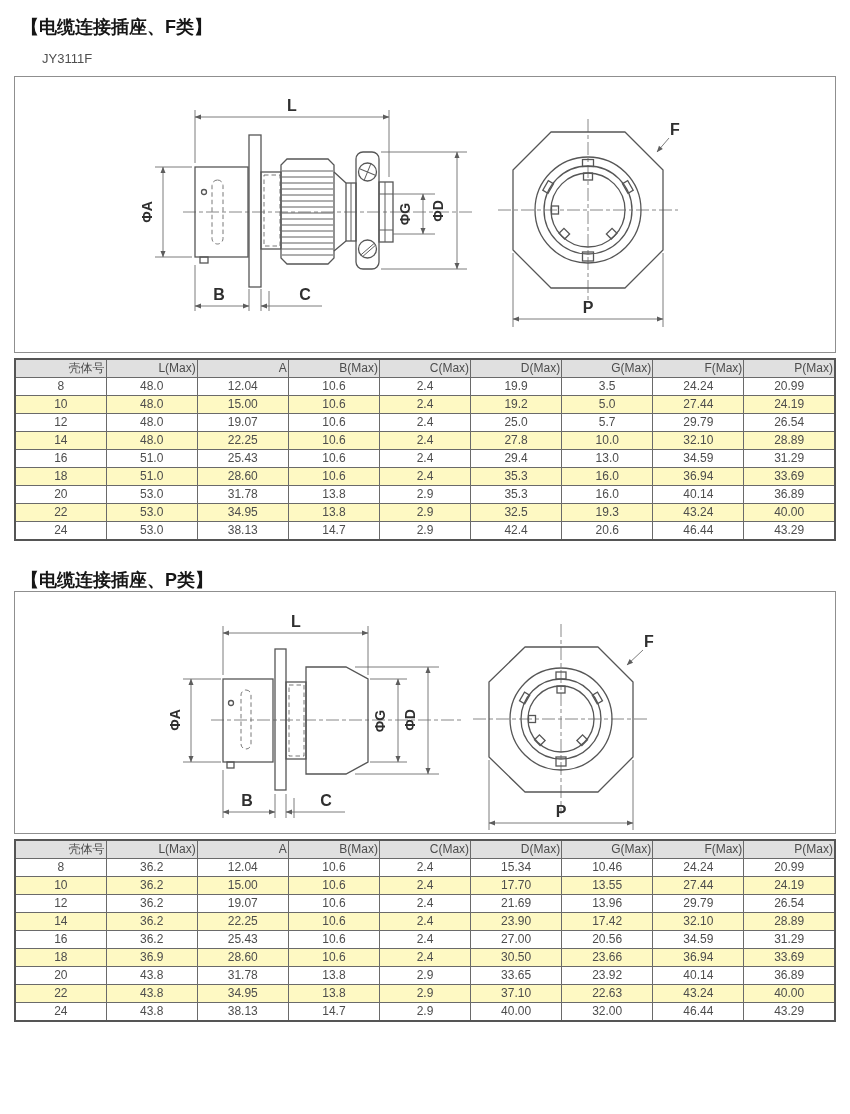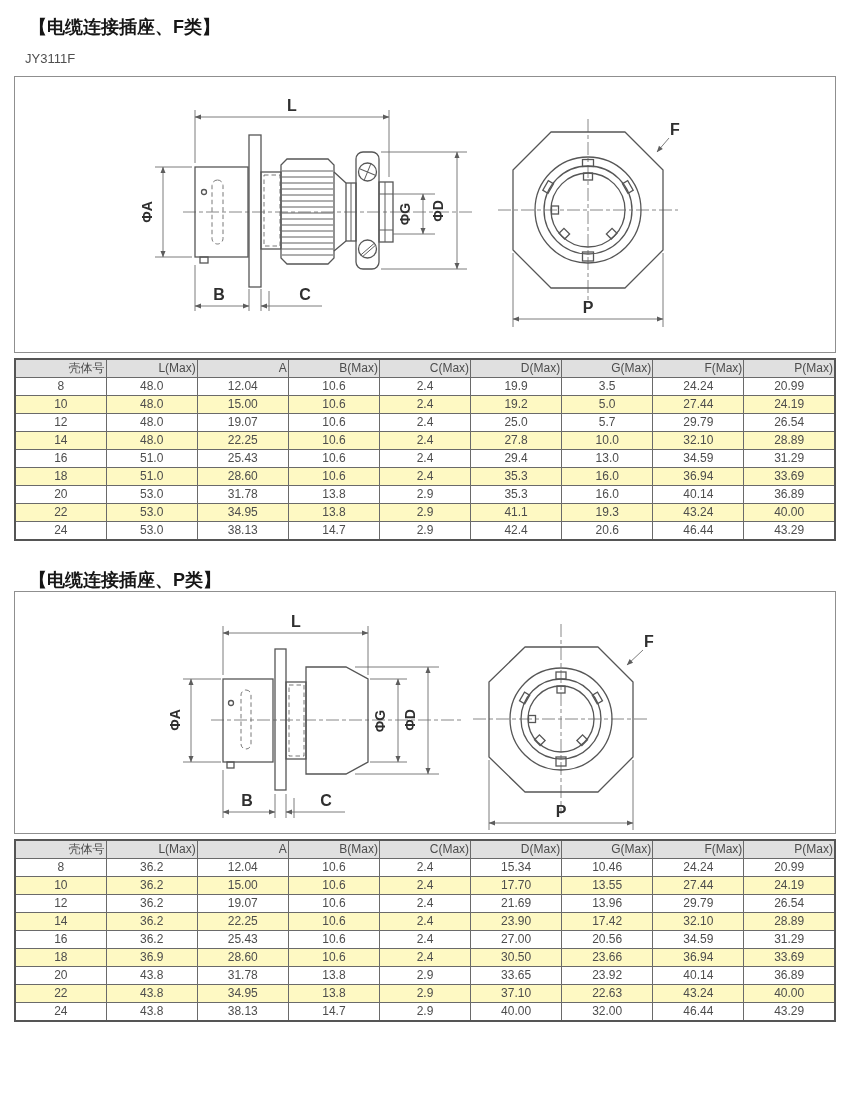--- a/index.html
+++ b/index.html
@@ -1,19 +1,19 @@
 <!DOCTYPE html>
 <html><head>
 <meta charset="utf-8">
 <style>
   html,body{margin:0;padding:0;}
   body{width:850px;height:1114px;background:#ffffff;font-family:"Liberation Sans",sans-serif;overflow:hidden;}
-  .sec-title{font-size:18px;font-weight:bold;color:#161616;margin:0;padding:16px 0 0 29px;line-height:22px;}
+  .sec-title{font-size:18px;font-weight:bold;color:#161616;margin:0;padding:16px 0 0 21px;line-height:22px;}
   .sec-title.second{padding-top:28px;}
-  .model{font-size:13px;color:#4f4f4f;margin:13px 0 10px 25px;line-height:15px;}
+  .model{font-size:13px;color:#4f4f4f;margin:13px 0 10px 42px;line-height:15px;}
   .draw-box{width:820px;margin:0 0 0 14px;border:1px solid #8f8f8f;background:#fff;}
   .draw-box svg{display:block;}
   table.spec{width:822px;margin:5px 0 0 14px;border-collapse:collapse;table-layout:fixed;
              font-size:12px;color:#4d4d4d;border:2px solid #555555;}
   .spec th,.spec td{border:1px solid #6a6a6a;height:17px;padding:0 1px;text-align:center;
              font-weight:normal;line-height:17px;overflow:hidden;white-space:nowrap;}
   .spec thead th{background:#e0e0e0;text-align:right;}
   .spec tbody tr.alt{background:#fef9c3;}
   
   .ol{fill:none;stroke:#565656;stroke-width:1.3;}
@@ -205,21 +205,21 @@
             <td>16.0</td>
             <td>40.14</td>
             <td>36.89</td>
           </tr>
           <tr class="alt">
             <td>22</td>
             <td>53.0</td>
             <td>34.95</td>
             <td>13.8</td>
             <td>2.9</td>
-            <td>41.1</td>
+            <td>32.5</td>
             <td>19.3</td>
             <td>43.24</td>
             <td>40.00</td>
           </tr>
           <tr>
             <td>24</td>
             <td>53.0</td>
             <td>38.13</td>
             <td>14.7</td>
             <td>2.9</td>

